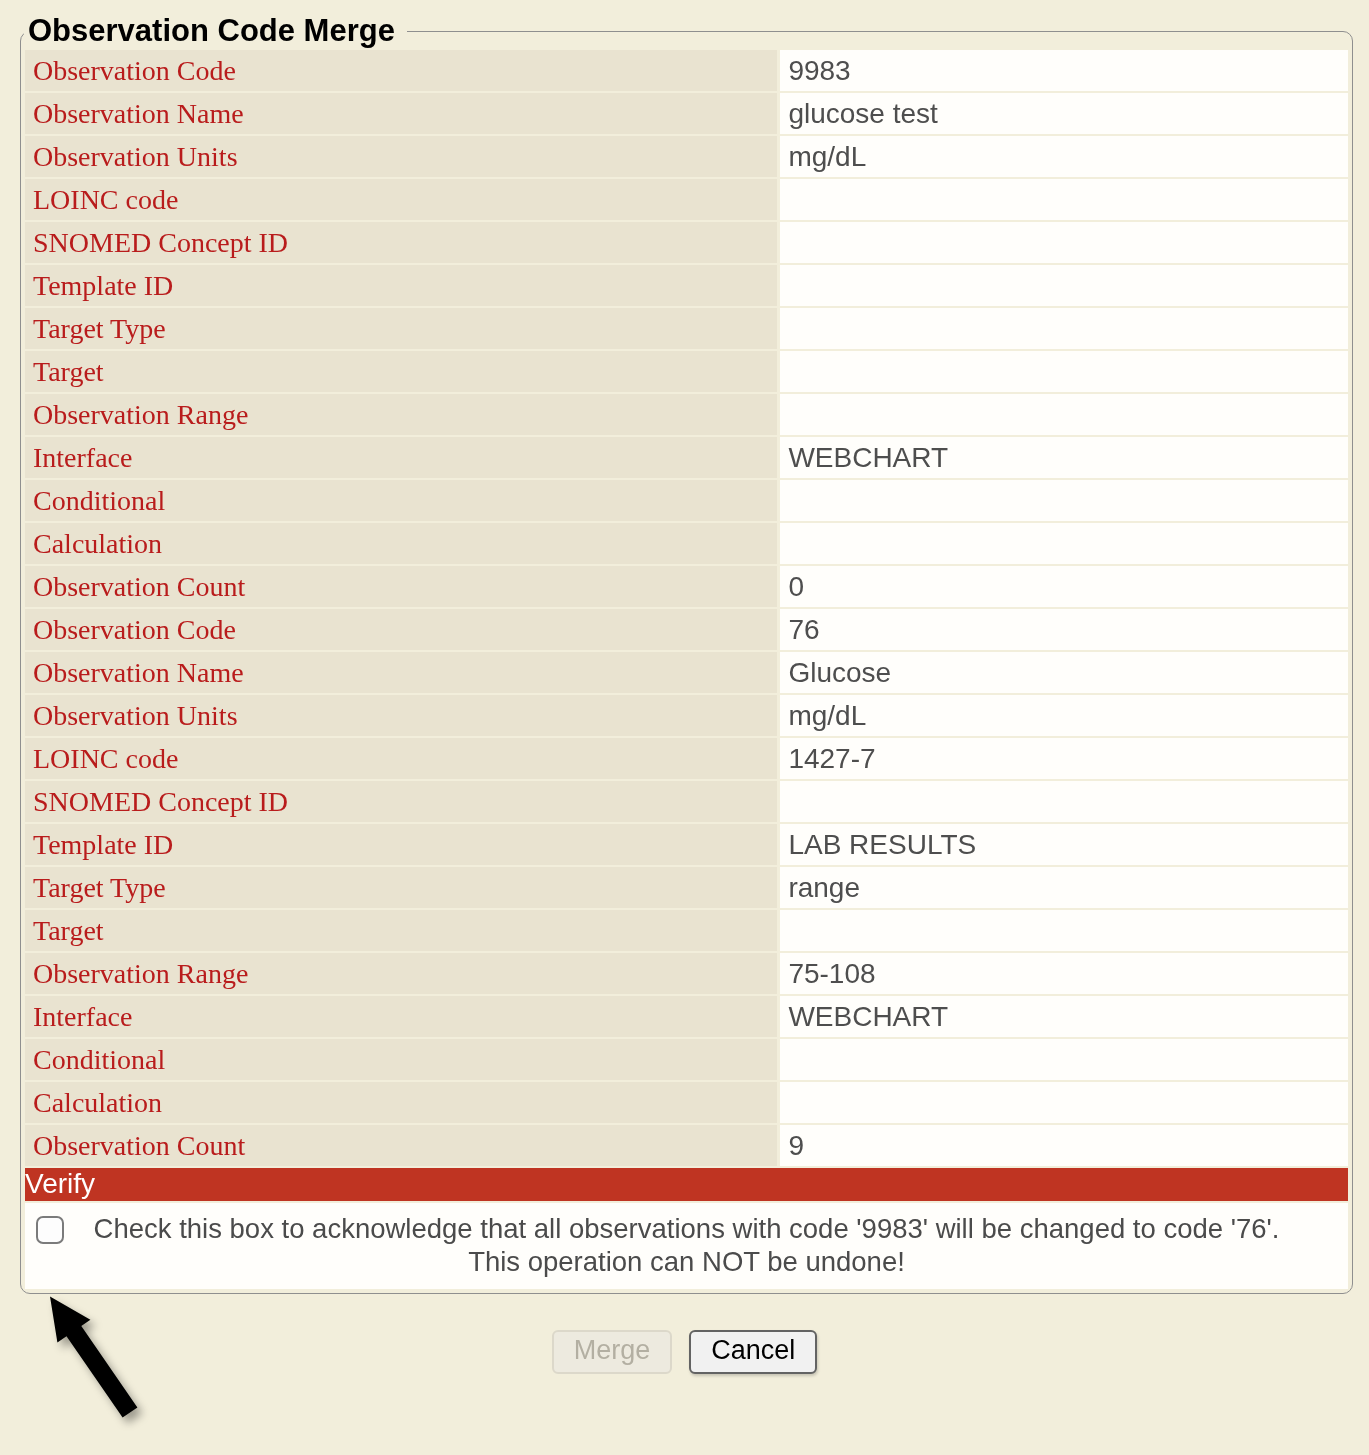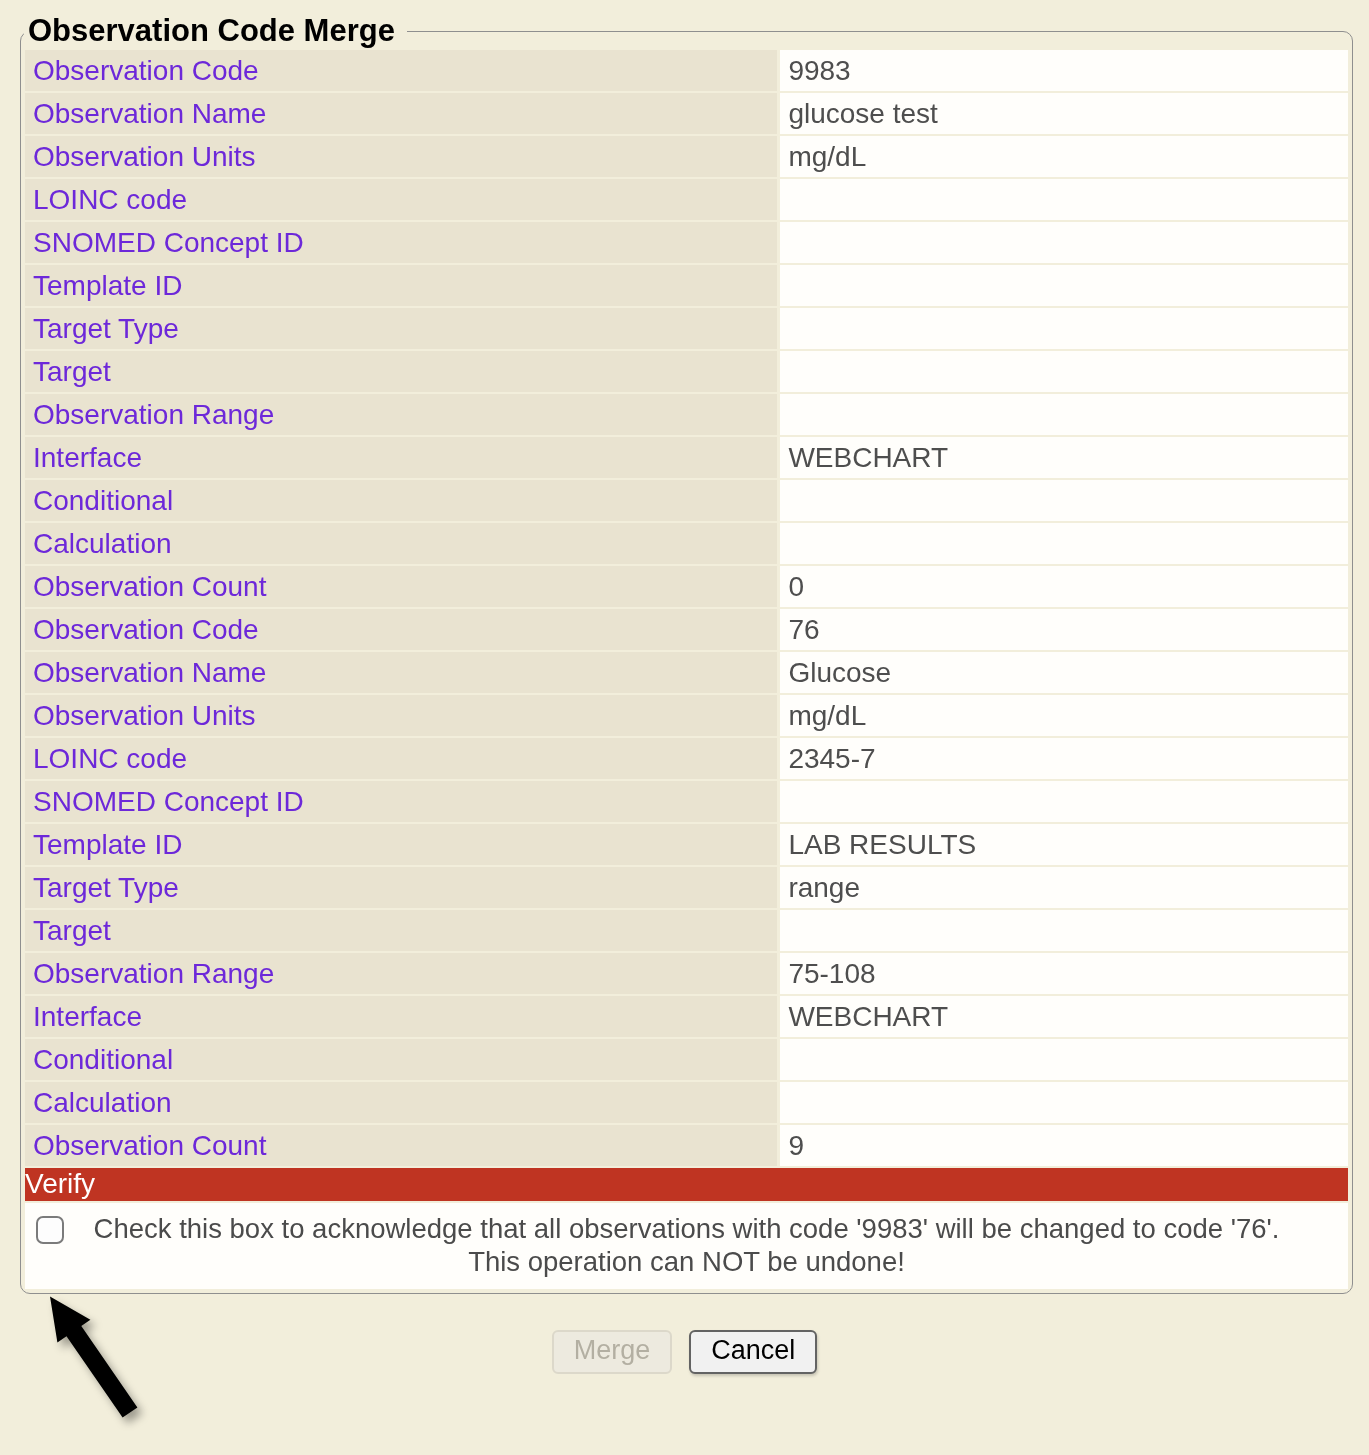--- a/index.html
+++ b/index.html
@@ -41,23 +41,24 @@
     font-weight: bold;
     color: #000;
     line-height: 33px;
     padding: 3px 0 4px 0;
     border-bottom: 1px solid #c8ccb2;
     background: #f1edda;
   }
   td.lbl {
     width: 57%;
     background: #e9e3d0;
-    color: #6d28d9;
+    color: #b91c1c;
     line-height: 31px;
     padding: 5px 0 5px 8px;
+    font-family: Liberation Serif, serif;
   }
   td.val {
     background: #fffefb;
     color: #4e4e4e;
     line-height: 31px;
     padding: 5px 0 5px 8px;
   }
   tr.verify-row td {
     background: #bf3422;
     color: #ffffff;
@@ -192,21 +193,21 @@
         <tr>
           <td class="lbl">Observation Name</td>
           <td class="val">Glucose</td>
         </tr>
         <tr>
           <td class="lbl">Observation Units</td>
           <td class="val">mg/dL</td>
         </tr>
         <tr>
           <td class="lbl">LOINC code</td>
-          <td class="val">2345-7</td>
+          <td class="val">1427-7</td>
         </tr>
         <tr>
           <td class="lbl">SNOMED Concept ID</td>
           <td class="val"></td>
         </tr>
         <tr>
           <td class="lbl">Template ID</td>
           <td class="val">LAB RESULTS</td>
         </tr>
         <tr>

